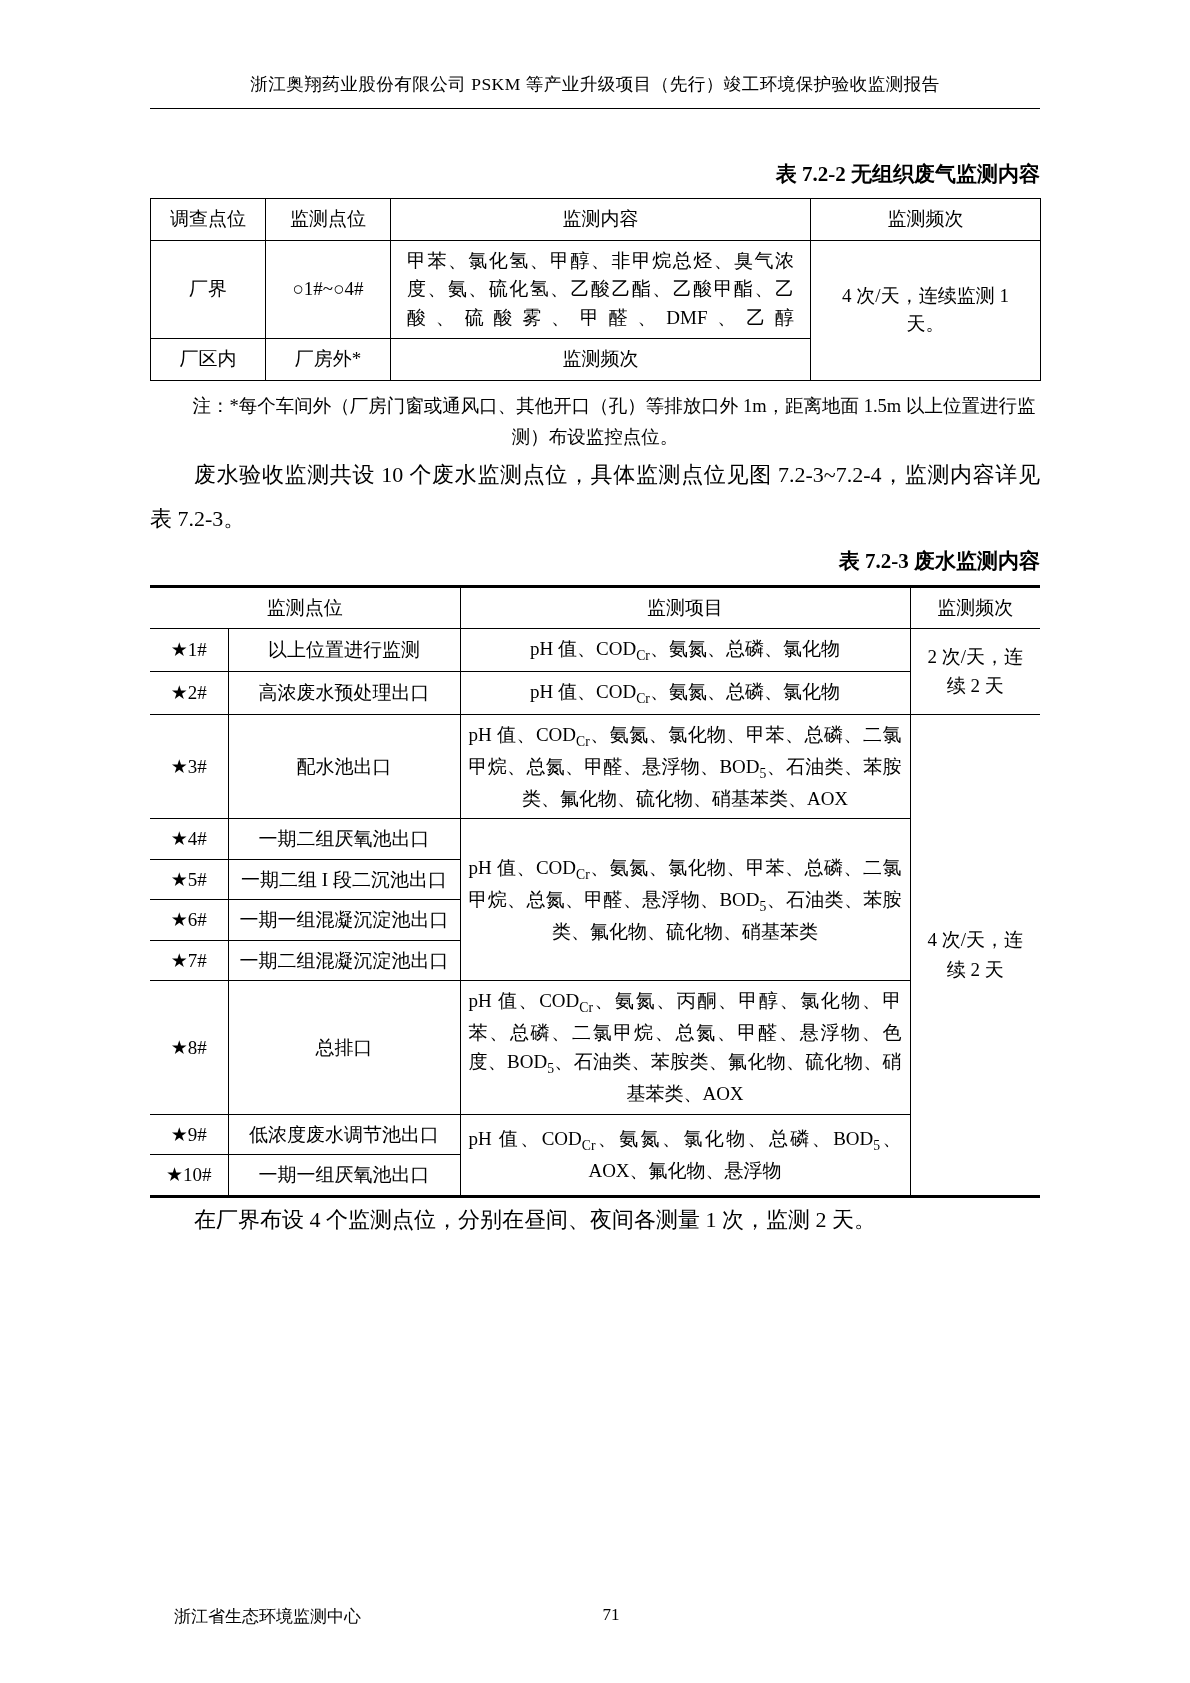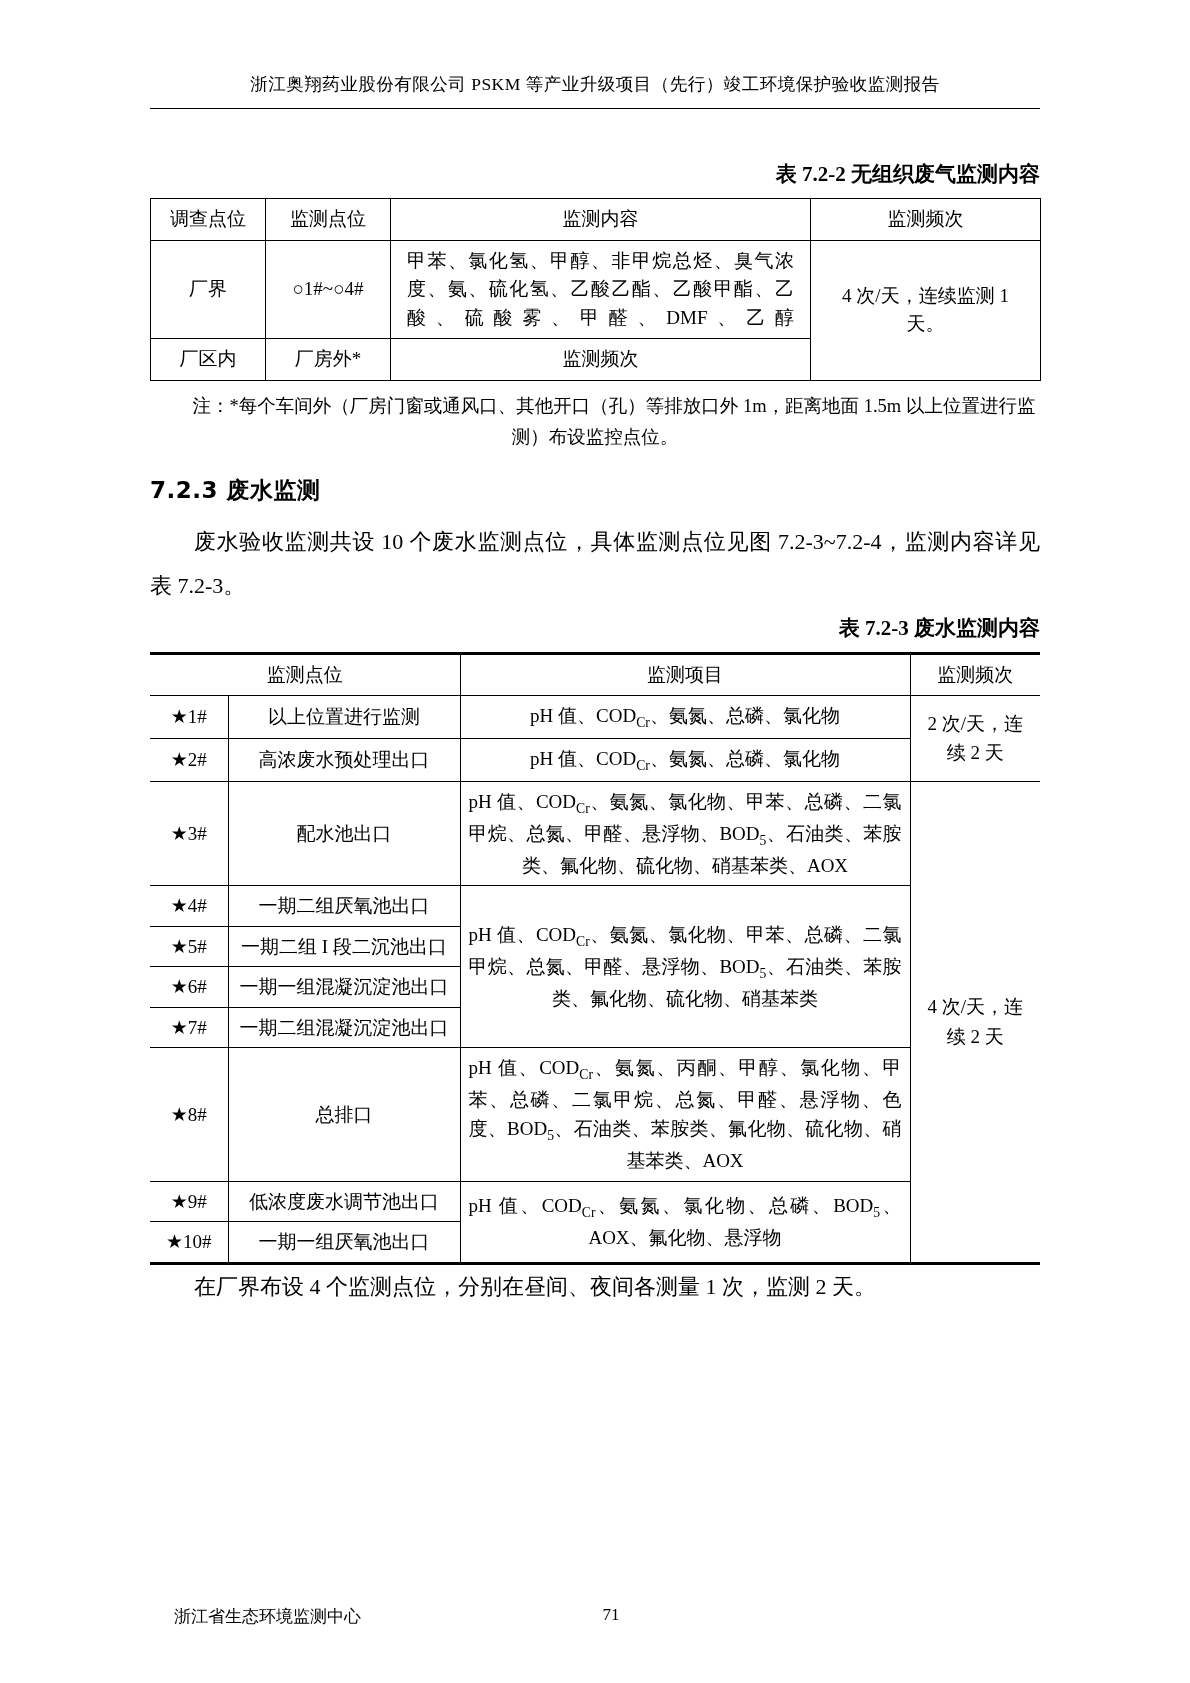--- a/index.html
+++ b/index.html
@@ -169,21 +169,20 @@
       <tr>
         <td>厂区内</td>
         <td>厂房外*</td>
         <td>监测频次</td>
       </tr>
     </tbody>
       </table>
 
     <p class="note"><span class="ind"></span><span>注：*每个车间外（厂房门窗或通风口、其他开口（孔）等排放口外 1m，距离地面 1.5m 以上位置进行监测）布设监控点位。</span></p>
 
-    <h3 class="section">7.2.3 废水监测</h3>
 
     <p class="body">废水验收监测共设 10 个废水监测点位，具体监测点位见图 7.2-3~7.2-4，监测内容详见表 7.2-3。</p>
 
     <div class="table-caption">表 7.2-3  废水监测内容</div>
 
     <table class="t2">
       <colgroup>
         <col style="width:78px">
         <col style="width:232px">
         <col style="width:450px">

